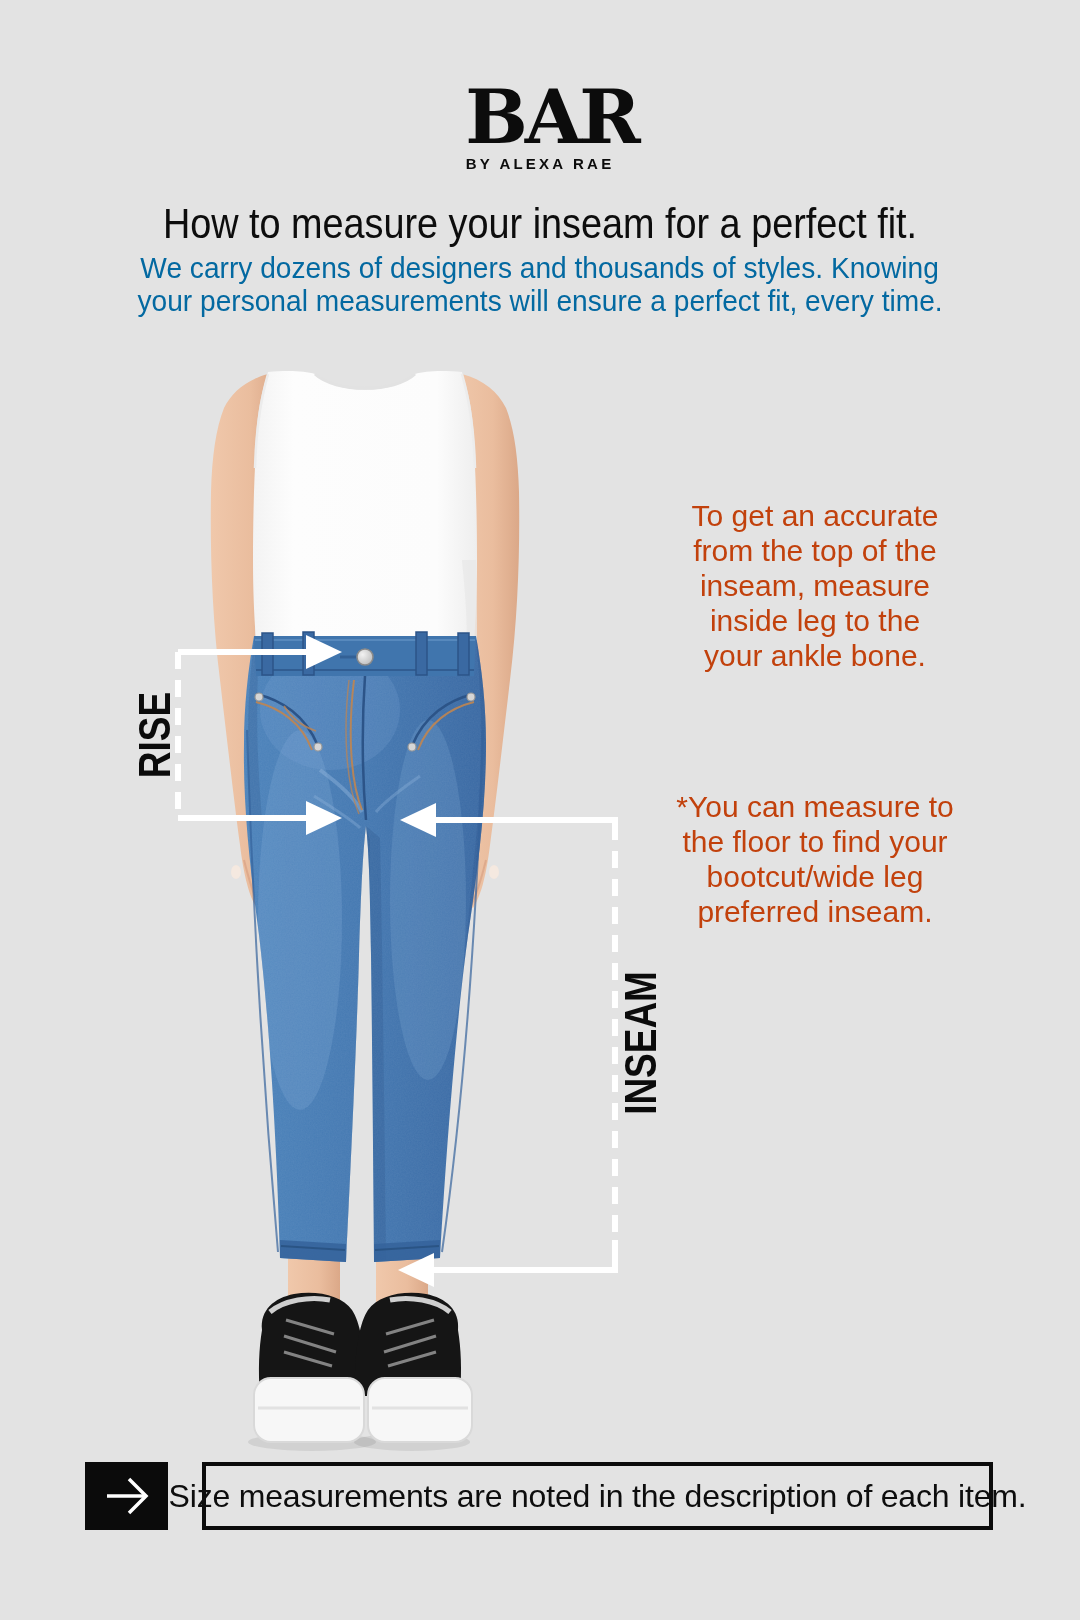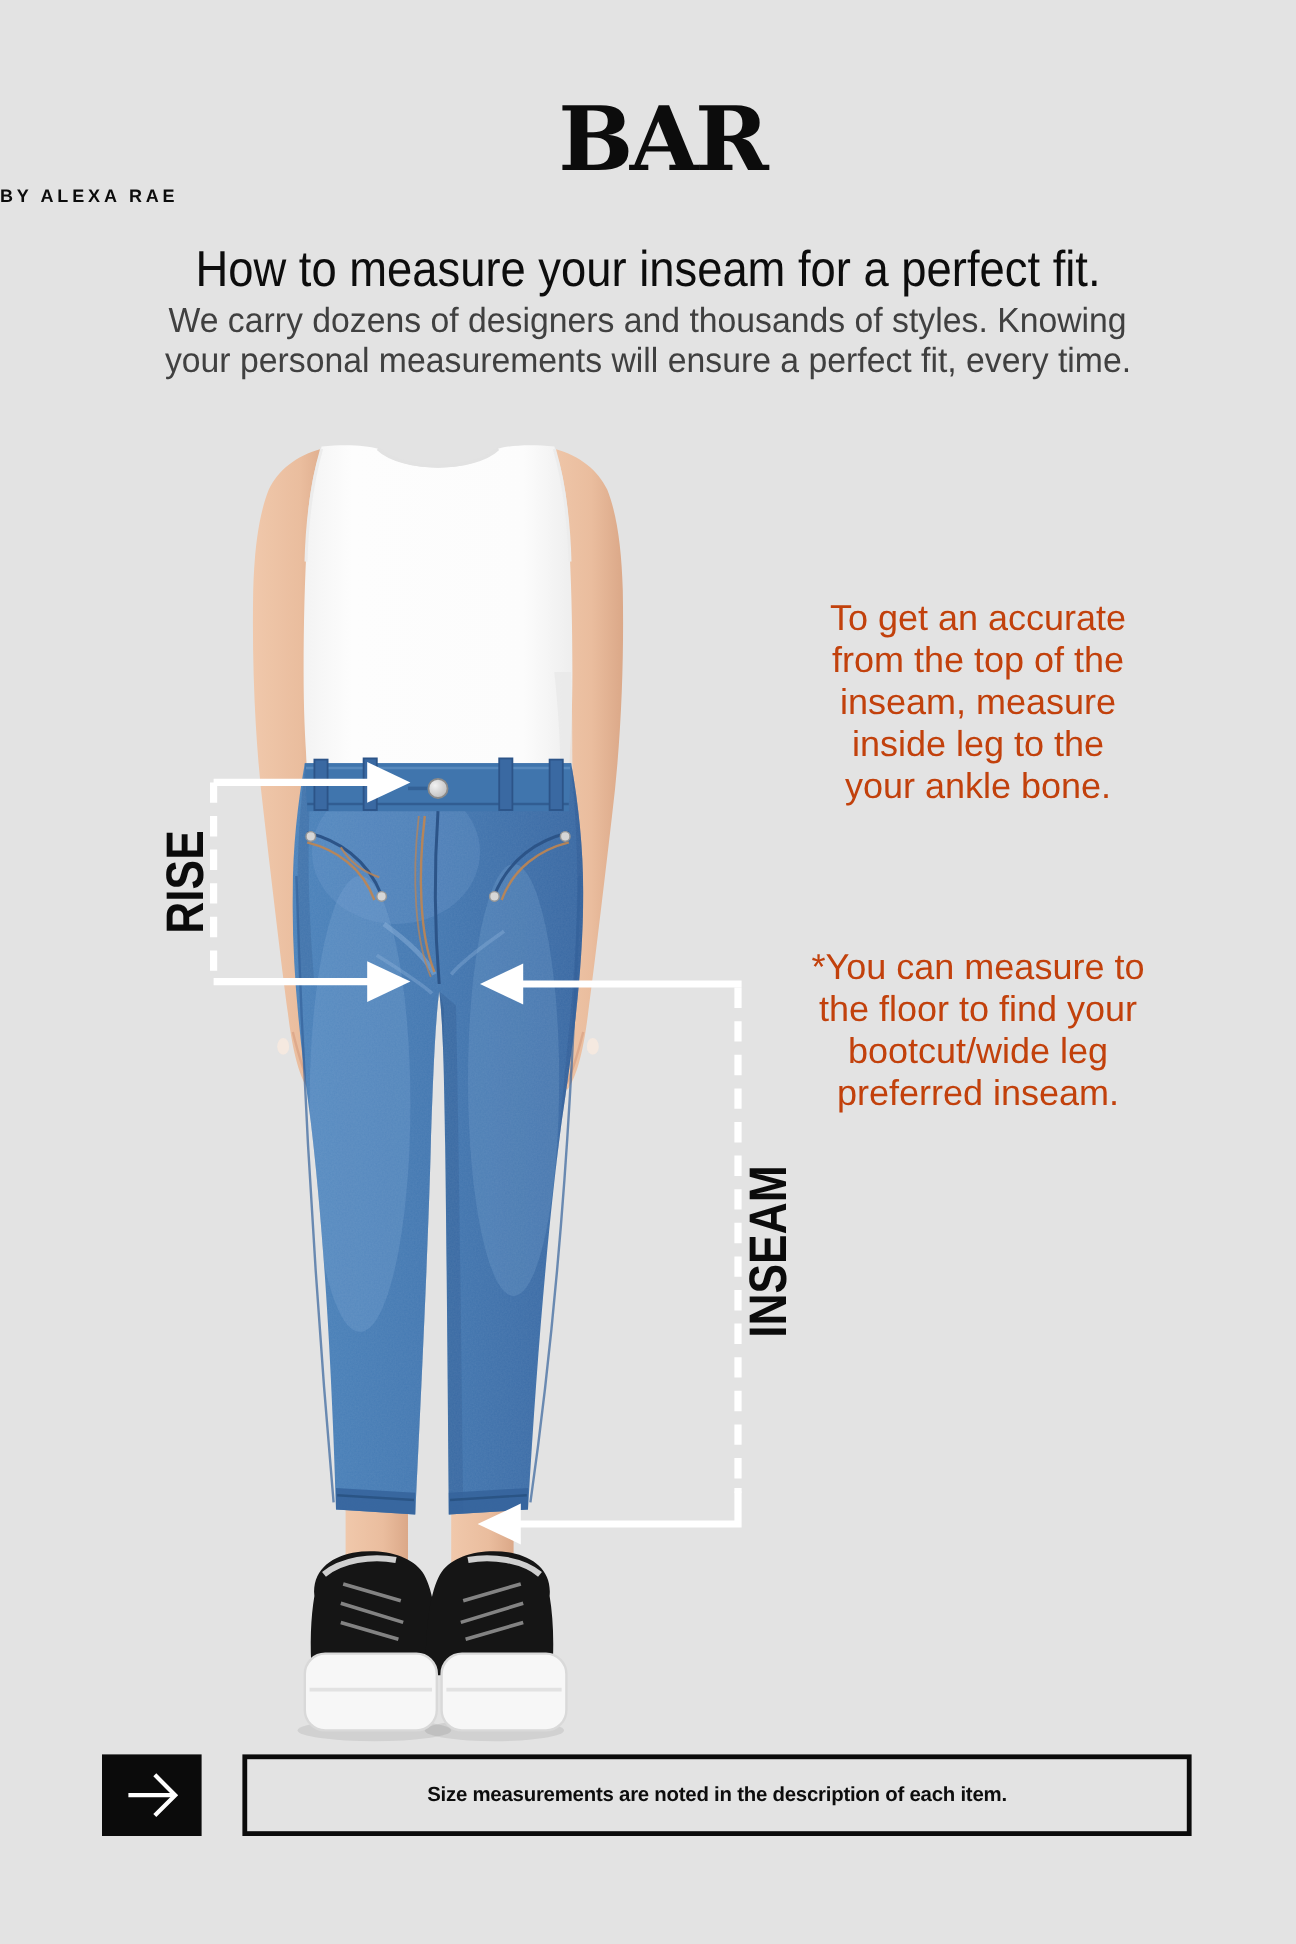--- a/index.html
+++ b/index.html
@@ -11,31 +11,31 @@
   }
   .abs{position:absolute;}
 
   
   .logo{
     left:0; right:0; top:84px; text-align:center;
     font-family:"DejaVu Serif", serif;
     font-weight:bold; font-size:74px; line-height:66px; letter-spacing:-3px; color:#0c0c0c;padding-left:23px;
   }
   .tagline{
-    left:0; right:0; top:155px; text-align:left;
+    left:0; right:0; top:155px; text-align:center;
     font-weight:bold; font-size:15px; letter-spacing:3.2px; color:#0c0c0c;
   }
   .title{
     left:0; right:0; top:201px; text-align:center;
     font-weight:normal; font-size:42px; line-height:46px; color:#0d0d0d; white-space:nowrap;
   }
   .title .squeeze{display:inline-block; transform:scaleX(.90); transform-origin:center;}
   .subtitle{
     left:0; right:0; top:252px; text-align:center;
-    font-size:29px; line-height:33px; color:#404040;
+    font-size:29px; line-height:33px; color:#0369a1;
   }
   .subtitle .squeeze{display:inline-block; transform:scaleX(.97); transform-origin:center;}
 
   
   .para{
     width:360px; text-align:center; color:#c2410c;
     font-size:30px; line-height:35px;
   }
   .para1{left:635px; top:498px;}
   .para2{left:635px; top:789px;}
@@ -52,21 +52,21 @@
   .footer-square{
     left:85px; top:1462px; width:83px; height:68px; background:#0b0b0b;
     display:flex; align-items:center; justify-content:center;
   }
   .footer-box{
     left:202px; top:1462px; width:791px; height:68px;
     border:4px solid #0b0b0b; box-sizing:border-box;
     display:flex; align-items:center; justify-content:center;
   }
   .footer-box span{
-    font-weight:bold; font-size:17px; letter-spacing:-.2px; color:#0d0d0d; white-space:nowrap;
+    font-weight:normal; font-size:32px; letter-spacing:-.2px; color:#0d0d0d; white-space:nowrap;
   }
   svg{display:block;}
 </style>
 </head>
 <body>
 
 <div class="poster">
 
   <svg class="abs" style="left:0;top:0" width="1080" height="1620" viewBox="0 0 1080 1620">
     <defs>

